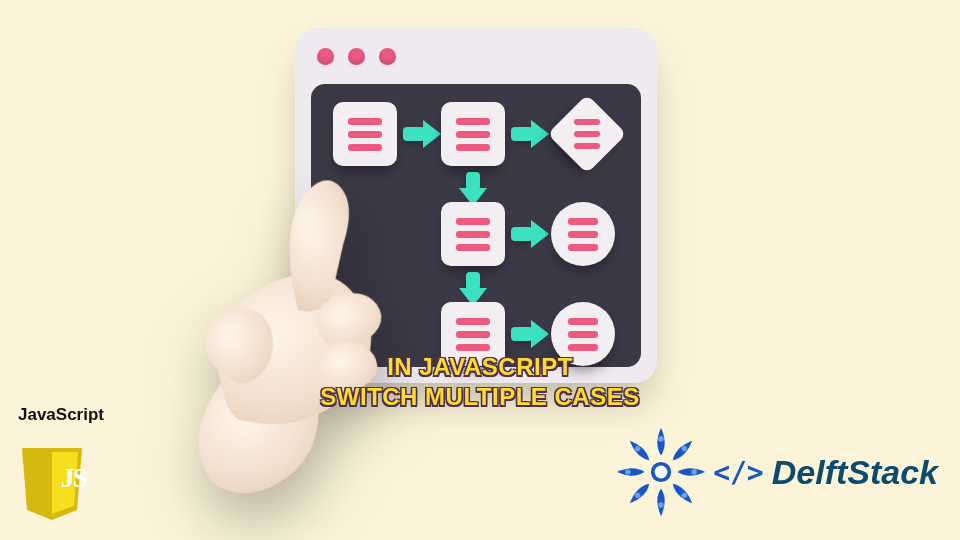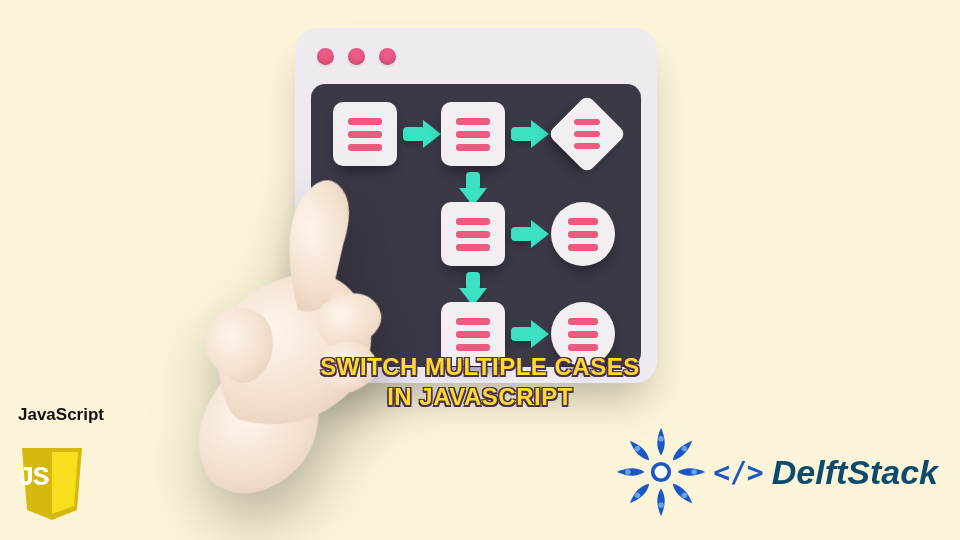--- a/index.html
+++ b/index.html
@@ -136,22 +136,22 @@
     color: #111;
     margin-bottom: 21px;
   }
   .js-shield {
     width: 68px; height: 76px;
     position: relative;
   }
   .js-shield svg { width: 100%; height: 100%; }
   .js-shield .txt {
     position: absolute; left: 0; right: 0; top: 16px;
-    text-align: left;
-    font-family: Liberation Mono, monospace;
+    text-align: right;
+    font-family: Liberation Serif, serif;
     font-weight: 900; font-size: 28px;
     color: #fff;
     letter-spacing: -2px;
   }
 
   
   .delft {
     position: absolute;
     right: 22px; bottom: 22px;
     display: flex; align-items: center; gap: 8px;
@@ -263,22 +263,22 @@
 
     <path d="M175 150 Q215 135 228 160 Q238 182 208 195 Q180 205 168 182 Q160 165 175 150 Z" fill="url(#skin)"></path>
 
     <path d="M168 192 Q205 185 215 210 Q222 232 192 240 Q165 246 158 222 Q153 205 168 192 Z" fill="url(#skin)"></path>
 
     <path d="M68 200 Q40 175 60 148 Q78 125 105 140 Q125 152 118 180 Q110 205 88 210 Q75 212 68 200 Z" fill="url(#skin)"></path>
   </svg>
 </div>
 
 <div class="caption">
+  <div>in Javascript</div>
   <div>Switch Multiple Cases</div>
-  <div>in Javascript</div>
 </div>
 
 <div class="js-badge">
   <div class="label">JavaScript</div>
   <div class="js-shield">
     <svg viewBox="0 0 68 76">
       <path d="M4 2 H64 L59 64 L34 74 L9 64 Z" fill="#d6b90e"></path>
       <path d="M34 6 H60 L56 60 L34 68 Z" fill="#f7df1e"></path>
     </svg>
     <div class="txt">JS</div>

